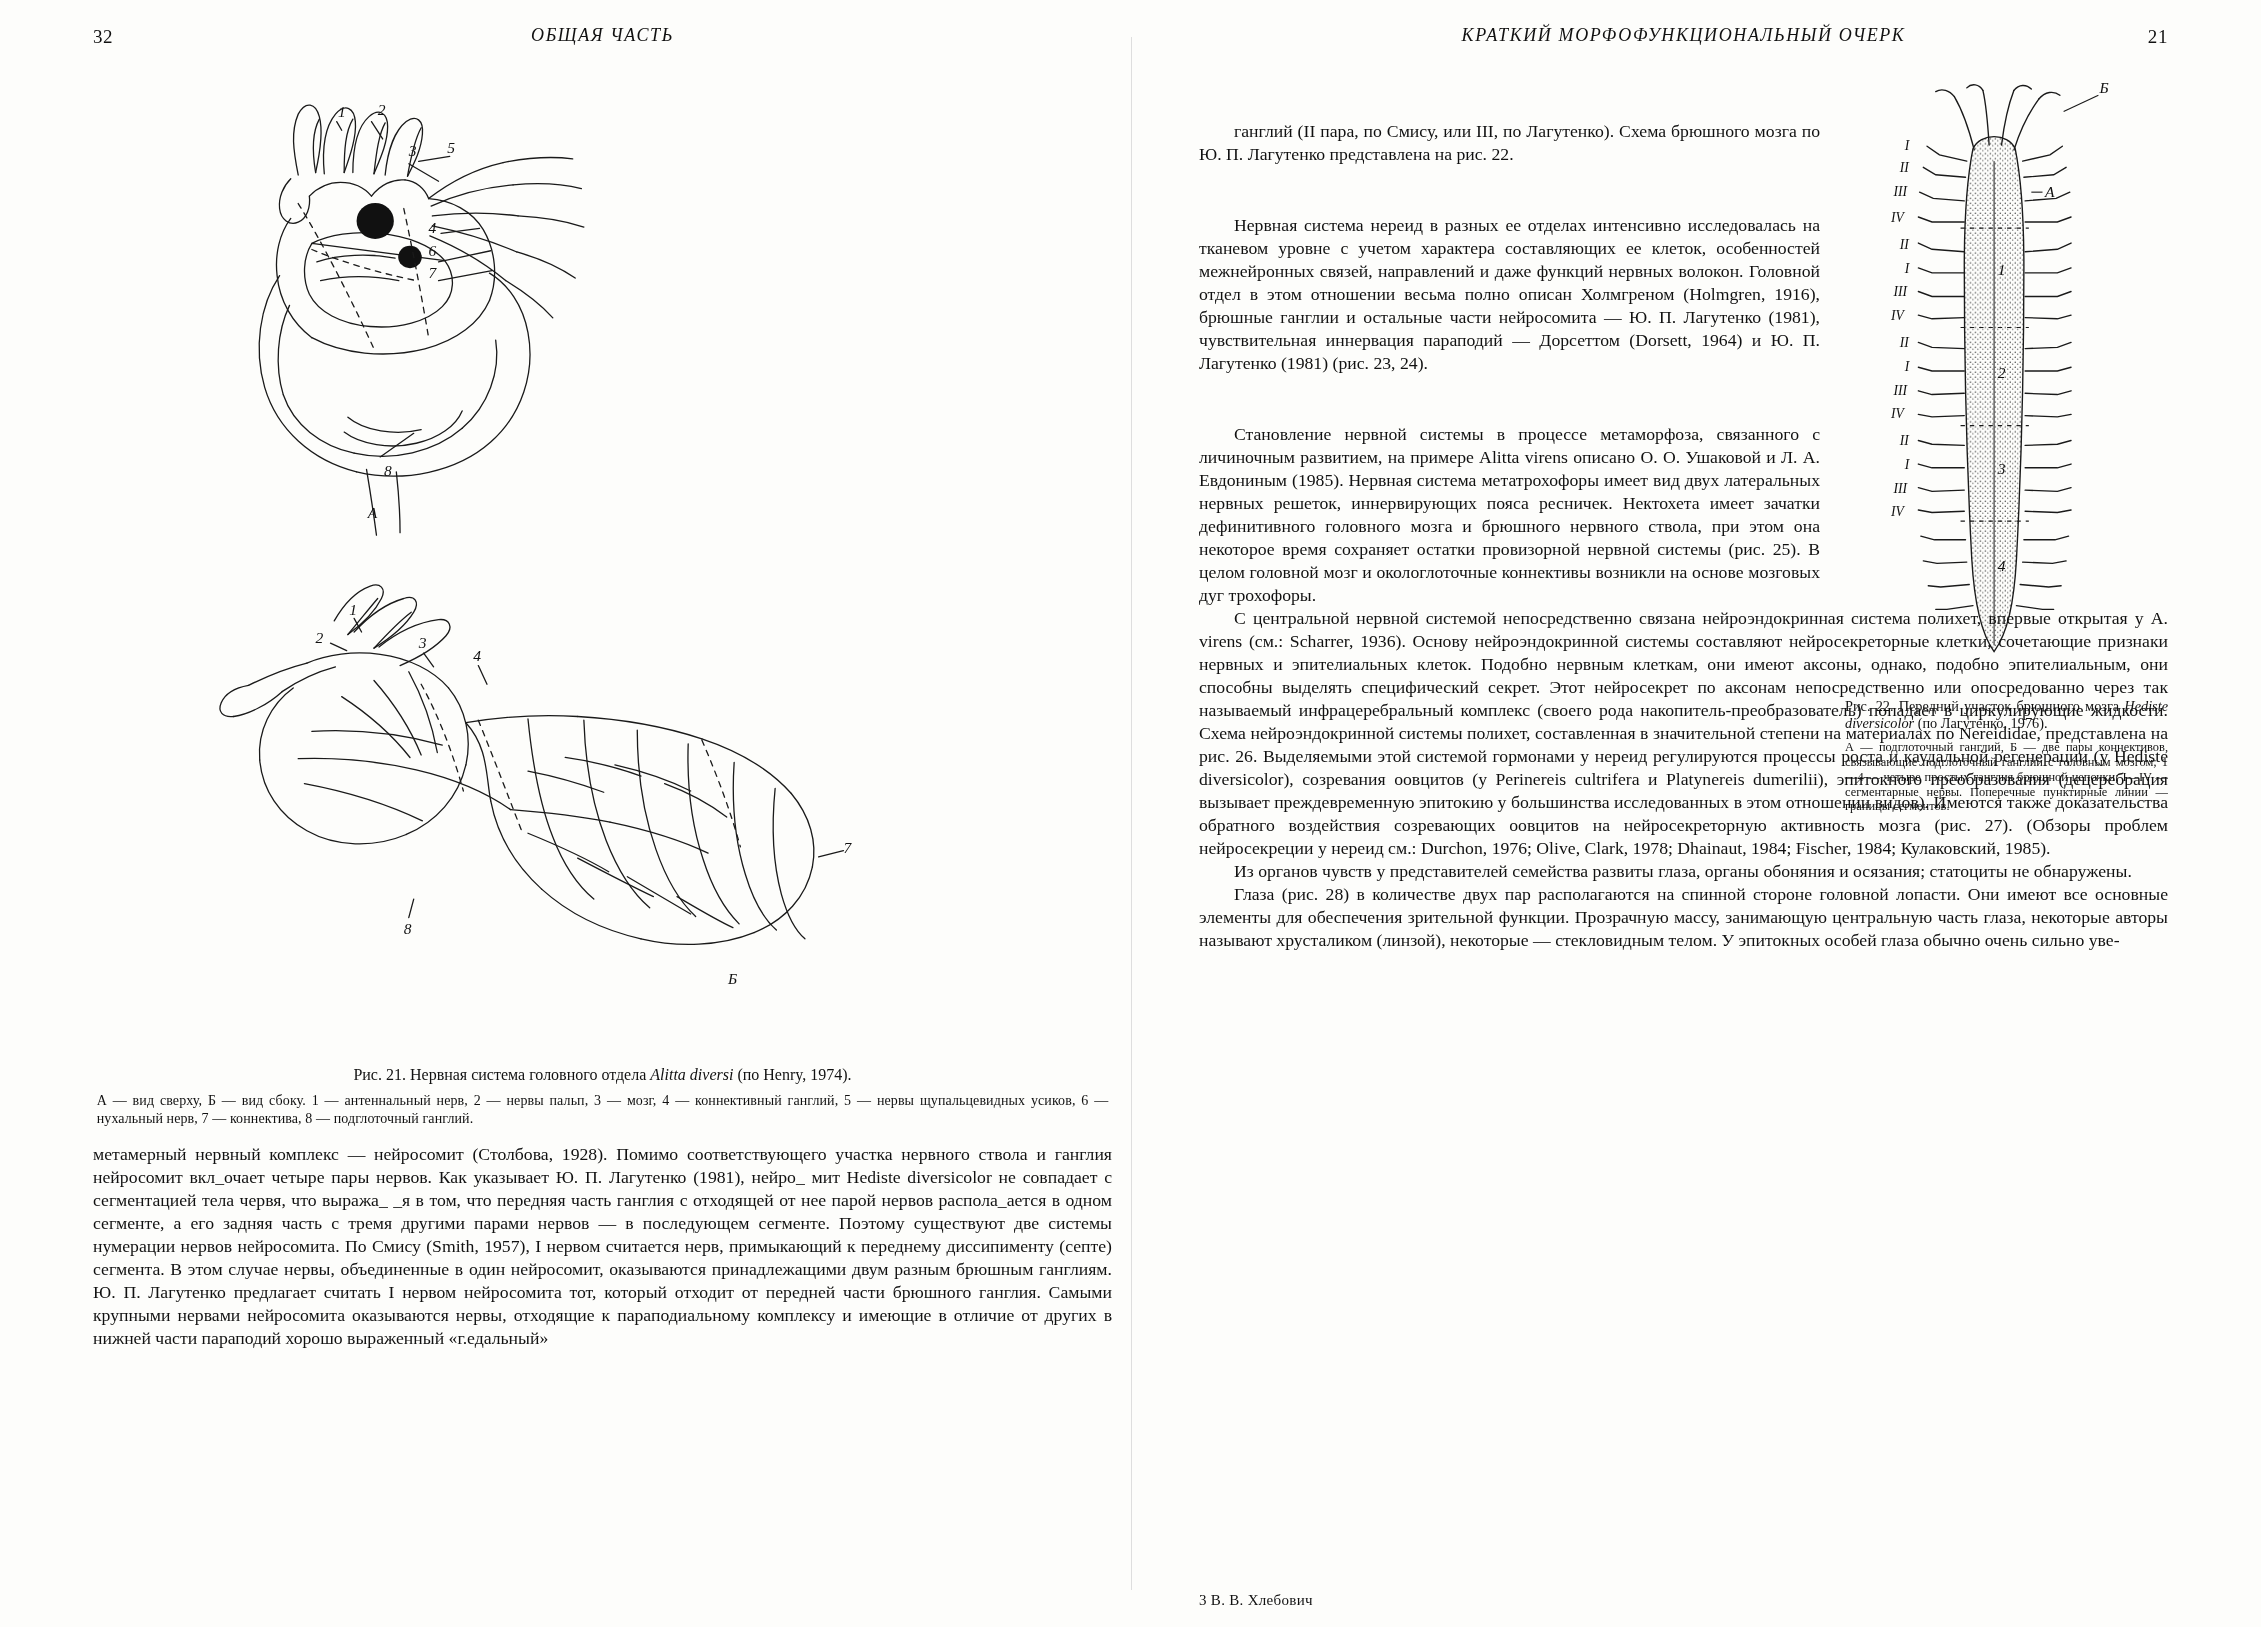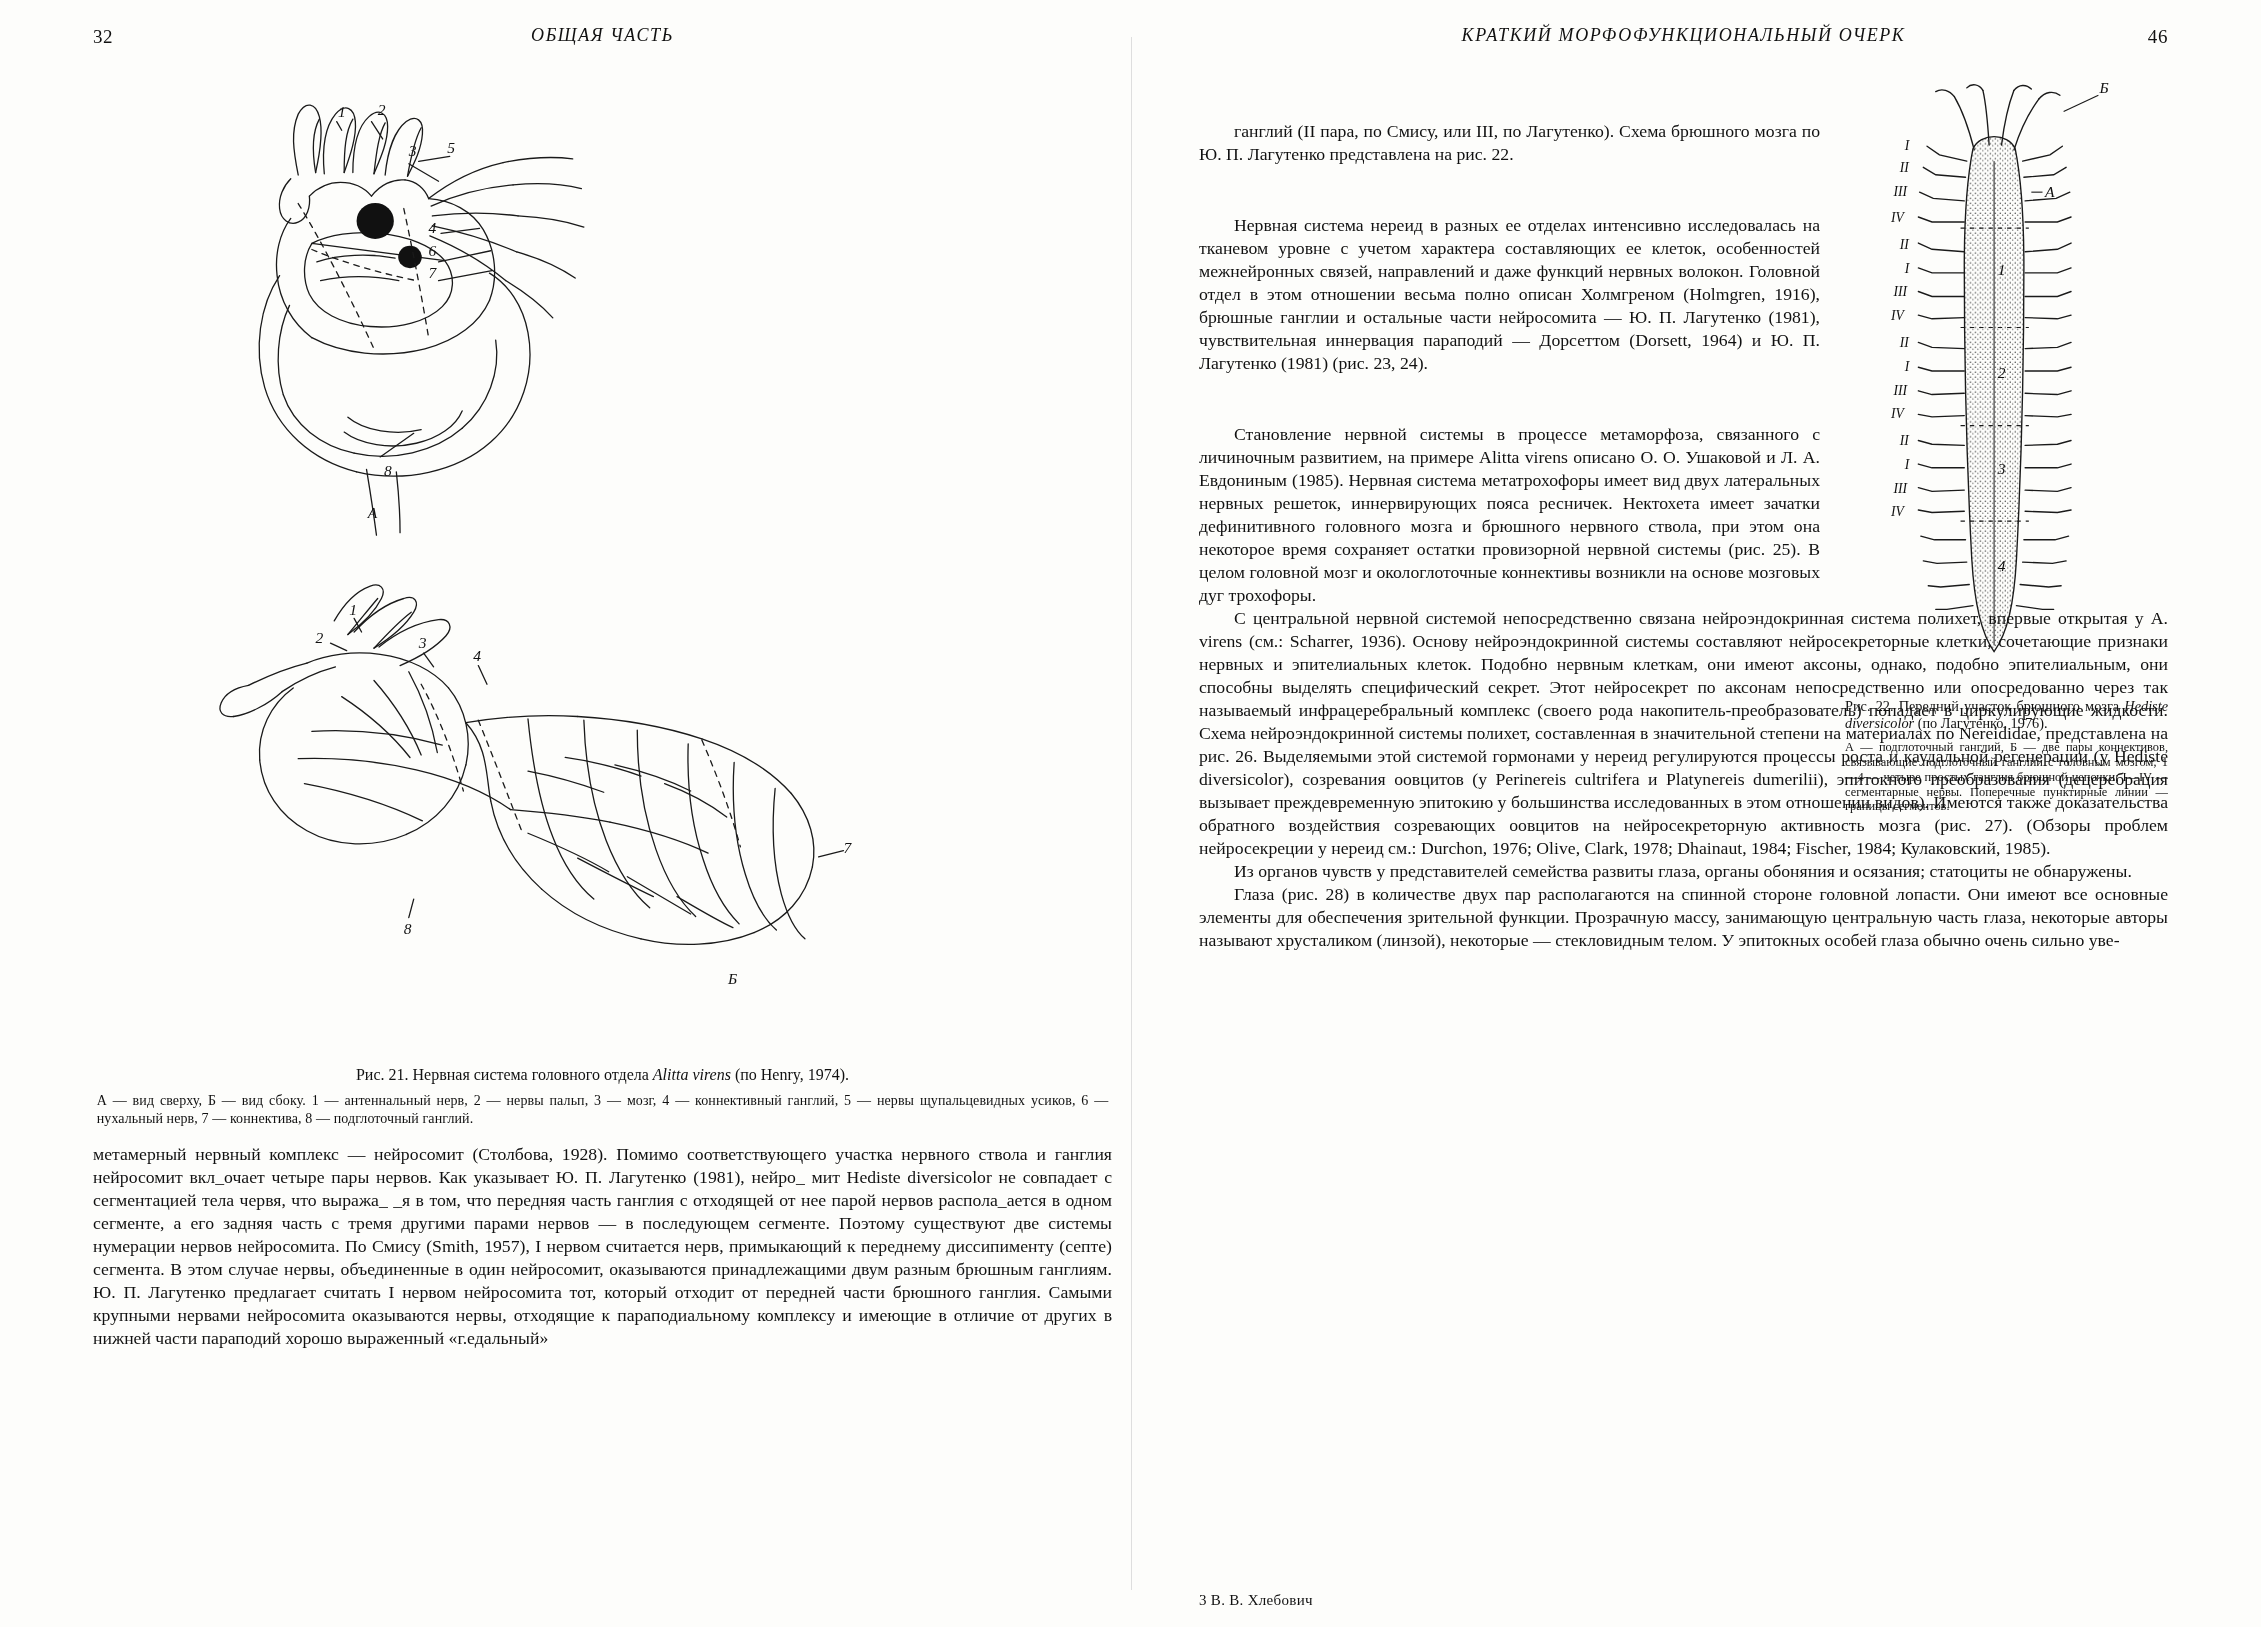--- a/index.html
+++ b/index.html
@@ -329,36 +329,36 @@
           <text class="lbl" x="412" y="898">1</text>
           <text class="lbl" x="358" y="944">2</text>
           <text class="lbl" x="524" y="952">3</text>
           <text class="lbl" x="612" y="972">4</text>
           <text class="lbl" x="1208" y="1282">7</text>
           <text class="lbl" x="500" y="1412">8</text>
           <text class="lbl" x="1022" y="1492">Б</text>
         </svg>
 
         <div class="fig-caption">
-          <span>Рис. 21. Нервная система головного отдела </span><i>Alitta virens</i><span> (по Henry, 1974).</span>
+          <span>Рис. 21. Нервная система головного отдела </span><i>Alitta diversi</i><span> (по Henry, 1974).</span>
         </div>
 
         <div class="fig-legend">А — вид сверху, Б — вид сбоку. 1 — антеннальный нерв, 2 — нервы пальп, 3 — мозг, 4 — коннективный ганглий, 5 — нервы щупальцевидных усиков, 6 — нухальный нерв, 7 — коннектива, 8 — подглоточный ганглий.</div>
       </div>
 
       <div class="left-body body-col">
         <p class="noindent">метамерный нервный комплекс — нейросомит (Столбова, 1928). Помимо соответствующего участка нервного ствола и ганглия нейросомит вкл_очает четыре пары нервов. Как указывает Ю. П. Лагутенко (1981), нейро_ мит Hediste diversicolor не совпадает с сегментацией тела червя, что выража_ _я в том, что передняя часть ганглия с отходящей от нее парой нервов распола_ается в одном сегменте, а его задняя часть с тремя другими парами нервов — в последующем сегменте. Поэтому существуют две системы нумерации нервов нейросомита. По Смису (Smith, 1957), I нервом считается нерв, примыкающий к переднему диссипименту (септе) сегмента. В этом случае нервы, объединенные в один нейросомит, оказываются принадлежащими двум разным брюшным ганглиям. Ю. П. Лагутенко предлагает считать I нервом нейросомита тот, который отходит от передней части брюшного ганглия. Самыми крупными нервами нейросомита оказываются нервы, отходящие к параподиальному комплексу и имеющие в отличие от других в нижней части параподий хорошо выраженный «г.едальный»</p>
       </div>
     </div>
 
     <div class="right-page">
 
       <div class="runhead">
         <span class="title">КРАТКИЙ МОРФОФУНКЦИОНАЛЬНЫЙ ОЧЕРК</span>
-        <span class="folio">46</span>
+        <span class="folio">21</span>
       </div>
 
       <div class="fig22">
         <div class="fig22-art">
           <svg width="323" height="627" viewBox="0 0 520 1010">
             <defs>
               <pattern id="stipple" width="8" height="8" patternUnits="userSpaceOnUse">
                 <circle cx="2" cy="2" r="1.1" fill="#333"></circle>
                 <circle cx="6" cy="5" r="0.9" fill="#333"></circle>
               </pattern>

